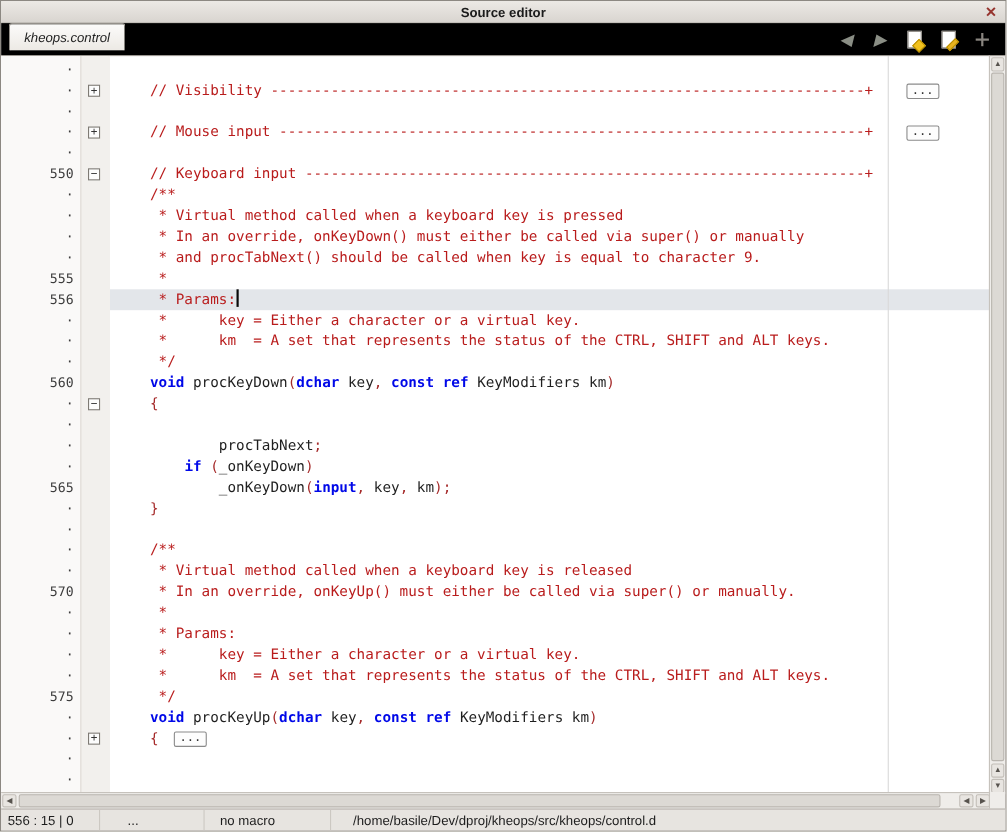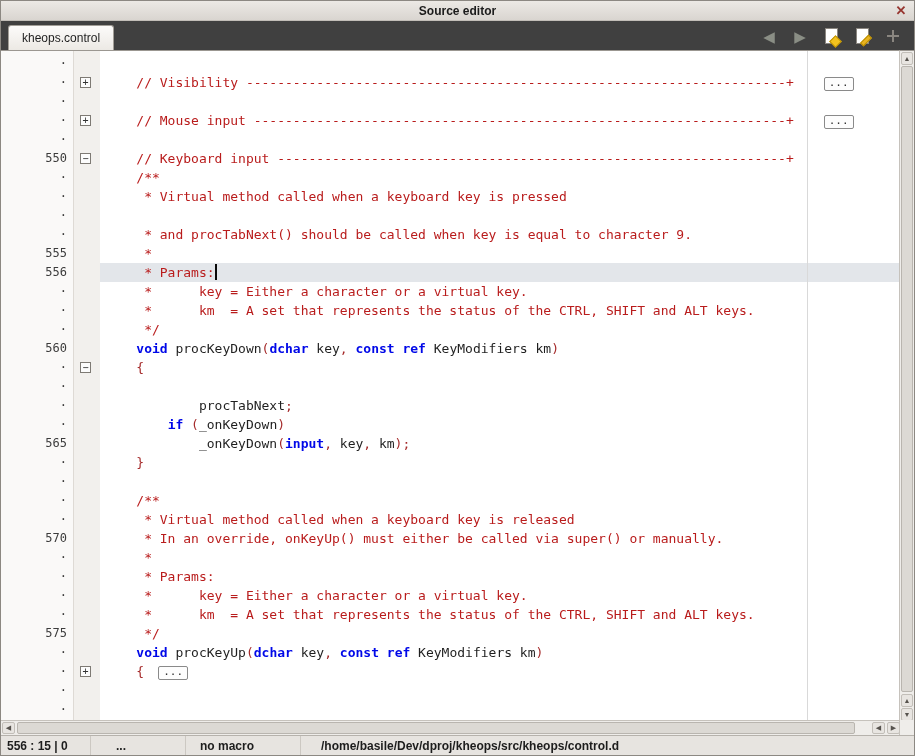--- a/index.html
+++ b/index.html
@@ -20,21 +20,21 @@
   }
   .title { font-size:12px; font-weight:bold; color:#1B1B1B; }
   .close-btn {
     position:absolute; right:5px; top:1px; width:16px; height:16px;
     display:flex; align-items:center; justify-content:center;
     color:#96342E; font-size:13px; font-weight:bold;
   }
   
   .tabbar {
     position:absolute; top:20px; left:0; right:0; height:29px;
-    background:#404040; display:flex; align-items:flex-end;
+    background:#000000; display:flex; font-style:italic;
   }
   .tab {
     margin-left:7px; height:25px; padding:0 13px;
     background:linear-gradient(#FCFBFA,#ECE9E4);
     border:1px solid #A29E97; border-bottom:none;
     border-radius:3px 3px 0 0;
     display:flex; align-items:center;
     font-size:12px; color:#1E1E1E;
   }
   .toolbar { position:absolute; right:10px; top:4px; height:22px; display:flex; gap:9px; align-items:center; }
@@ -116,21 +116,21 @@
   .vs-down { bottom:1px; left:1px; right:1px; height:13px; }
   .vs-thumb{ position:absolute; left:1px; right:1px; top:15px; bottom:30px; background:#DCD9D4; border:1px solid #B9B5AF; border-radius:2px; }
   .hs-left { left:1px; top:1px; bottom:1px; width:13px; }
   .hs-prev { right:16px; top:1px; bottom:1px; width:13px; }
   .hs-next { right:1px; top:1px; bottom:1px; width:13px; }
   .hs-thumb{ position:absolute; top:1px; bottom:1px; left:16px; right:46px; background:#DCD9D4; border:1px solid #B9B5AF; border-radius:2px; }
   
   .statusbar {
     position:absolute; left:0; bottom:0; width:915px; height:20px;
     background:#E7E4E0; border-top:1px solid #B6B2AC;
-    display:flex; align-items:center; font-size:12px; color:#1D1D1D;font-weight:bold;
+    display:flex; align-items:center; font-size:12px; color:#1D1D1D;
   }
   .sb-cell { height:100%; display:flex; align-items:center; border-right:1px solid #CCC8C2; }
   .sb-caret { width:90px;  padding-left:6px; }
   .sb-extra { width:95px;  padding-left:25px; }
   .sb-macro { width:115px; padding-left:14px; }
   .sb-path  { flex:1; padding-left:20px; border-right:none; }
 </style>
 </head>
 <body>
 
@@ -199,20 +199,21 @@
         <div class="row">
           <span class="ln">·</span>
           <span class="code"><span class="tok-c">    /**</span></span>
         </div>
         <div class="row">
           <span class="ln">·</span>
           <span class="code"><span class="tok-c">     * Virtual method called when a keyboard key is pressed</span></span>
         </div>
         <div class="row">
           <span class="ln">·</span>
+          <span class="code"><span class="tok-c">     * In an override, onKeyDown() must either be called via super() or manually</span></span>
         </div>
         <div class="row">
           <span class="ln">·</span>
           <span class="code"><span class="tok-c">     * and procTabNext() should be called when key is equal to character 9.</span></span>
         </div>
         <div class="row">
           <span class="ln">555</span>
           <span class="code"><span class="tok-c">     *</span></span>
         </div>
         <div class="row current">

